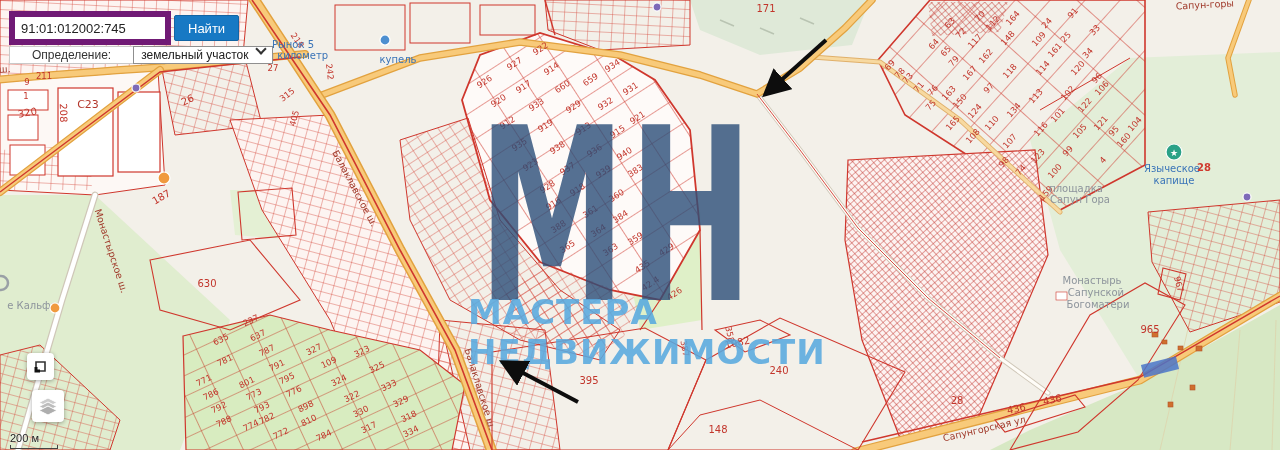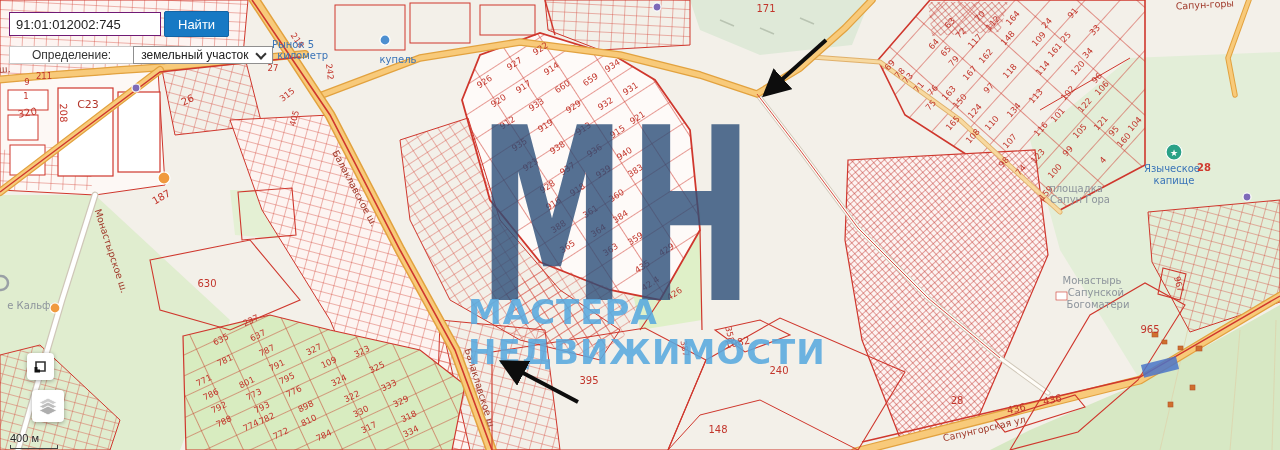--- a/index.html
+++ b/index.html
@@ -19,29 +19,29 @@
   .wm-mn{position:absolute;left:478px;top:97px;font-family:"DejaVu Sans",sans-serif;
          font-weight:bold;font-size:240px;line-height:1;color:rgba(42,78,120,0.80);
          transform:scaleX(.62);transform-origin:left top;letter-spacing:4px;}
   .wm-sub{position:absolute;left:468px;top:292px;font-family:"DejaVu Sans",sans-serif;
           font-weight:bold;font-size:34px;color:rgba(88,168,222,0.88);letter-spacing:1px;}
   .annot-layer{position:absolute;left:0;top:0;z-index:4;pointer-events:none;}
   .annot{position:absolute;font-weight:bold;font-size:17px;color:#0d0d0d;white-space:nowrap;}
   #annot-area{left:801px;top:10px;}
   #annot-domino{left:589px;top:398px;}
   .search-bar{position:absolute;left:9px;top:11px;z-index:5;display:flex;gap:3px;align-items:center;}
-  .search-input{width:138px;height:22px;border:1px solid #701a75;padding:0 6px;
+  .search-input{width:138px;height:22px;border:6px solid #701a75;padding:0 6px;
                 font:13px "Liberation Sans",sans-serif;color:#222;background:#fff;}
   .find-btn{height:26px;padding:0 13px;background:#1779c4;color:#fff;border:1px solid #1264a4;
             font:13px "Liberation Sans",sans-serif;border-radius:2px;cursor:pointer;}
   .filter-bar{position:absolute;left:9px;top:46px;z-index:5;display:flex;align-items:stretch;}
   .filter-label{background:#fff;border:1px solid #c9c9c9;border-right:none;padding:1px 22px;
                 font:12px "Liberation Sans",sans-serif;color:#333;display:flex;align-items:center;}
   .filter-select{background:#fff;border:1px solid #8f8f8f;padding:1px 7px;cursor:pointer;
-                 font:12px "Liberation Sans",sans-serif;color:#222;display:flex;align-items:center;gap:8px;}
+                 font:12px "Liberation Sans",sans-serif;color:#222;display:flex;gap:8px;}
   .chev{width:6px;height:6px;border-right:2px solid #333;border-bottom:2px solid #333;
         transform:rotate(45deg);margin-top:-3px;}
   .ctl{position:absolute;z-index:5;background:#fff;border:none;border-radius:4px;cursor:pointer;
        box-shadow:0 1px 4px rgba(0,0,0,.35);display:flex;align-items:center;justify-content:center;padding:0;}
   .ctl-extent{left:27px;top:353px;width:27px;height:27px;}
   .ctl-layers{left:32px;top:390px;width:32px;height:32px;}
   .scale{position:absolute;left:10px;top:432px;z-index:5;font:11px "Liberation Sans",sans-serif;
          color:#222;text-shadow:0 0 2px #fff;}
   .scale-bar{width:46px;height:3px;border-left:1px solid #444;border-right:1px solid #444;
              border-bottom:1px solid #444;margin-top:1px;}
@@ -404,16 +404,16 @@
 
   <button class="ctl ctl-layers">
     <svg width="20" height="19">
       <polygon points="10,1 19,5.5 10,10 1,5.5" fill="#cccccc" stroke="#ffffff" stroke-width="1"></polygon>
       <polygon points="10,5 19,9.5 10,14 1,9.5" fill="#bdbdbd" stroke="#ffffff" stroke-width="1"></polygon>
       <polygon points="10,9 19,13.5 10,18 1,13.5" fill="#aeaeae" stroke="#ffffff" stroke-width="1"></polygon>
     </svg>
   </button>
 
   <div class="scale">
-    <span>400 м</span>
+    <span>200 м</span>
     <div class="scale-bar"></div>
   </div>
 </div>
 
 </body></html>

